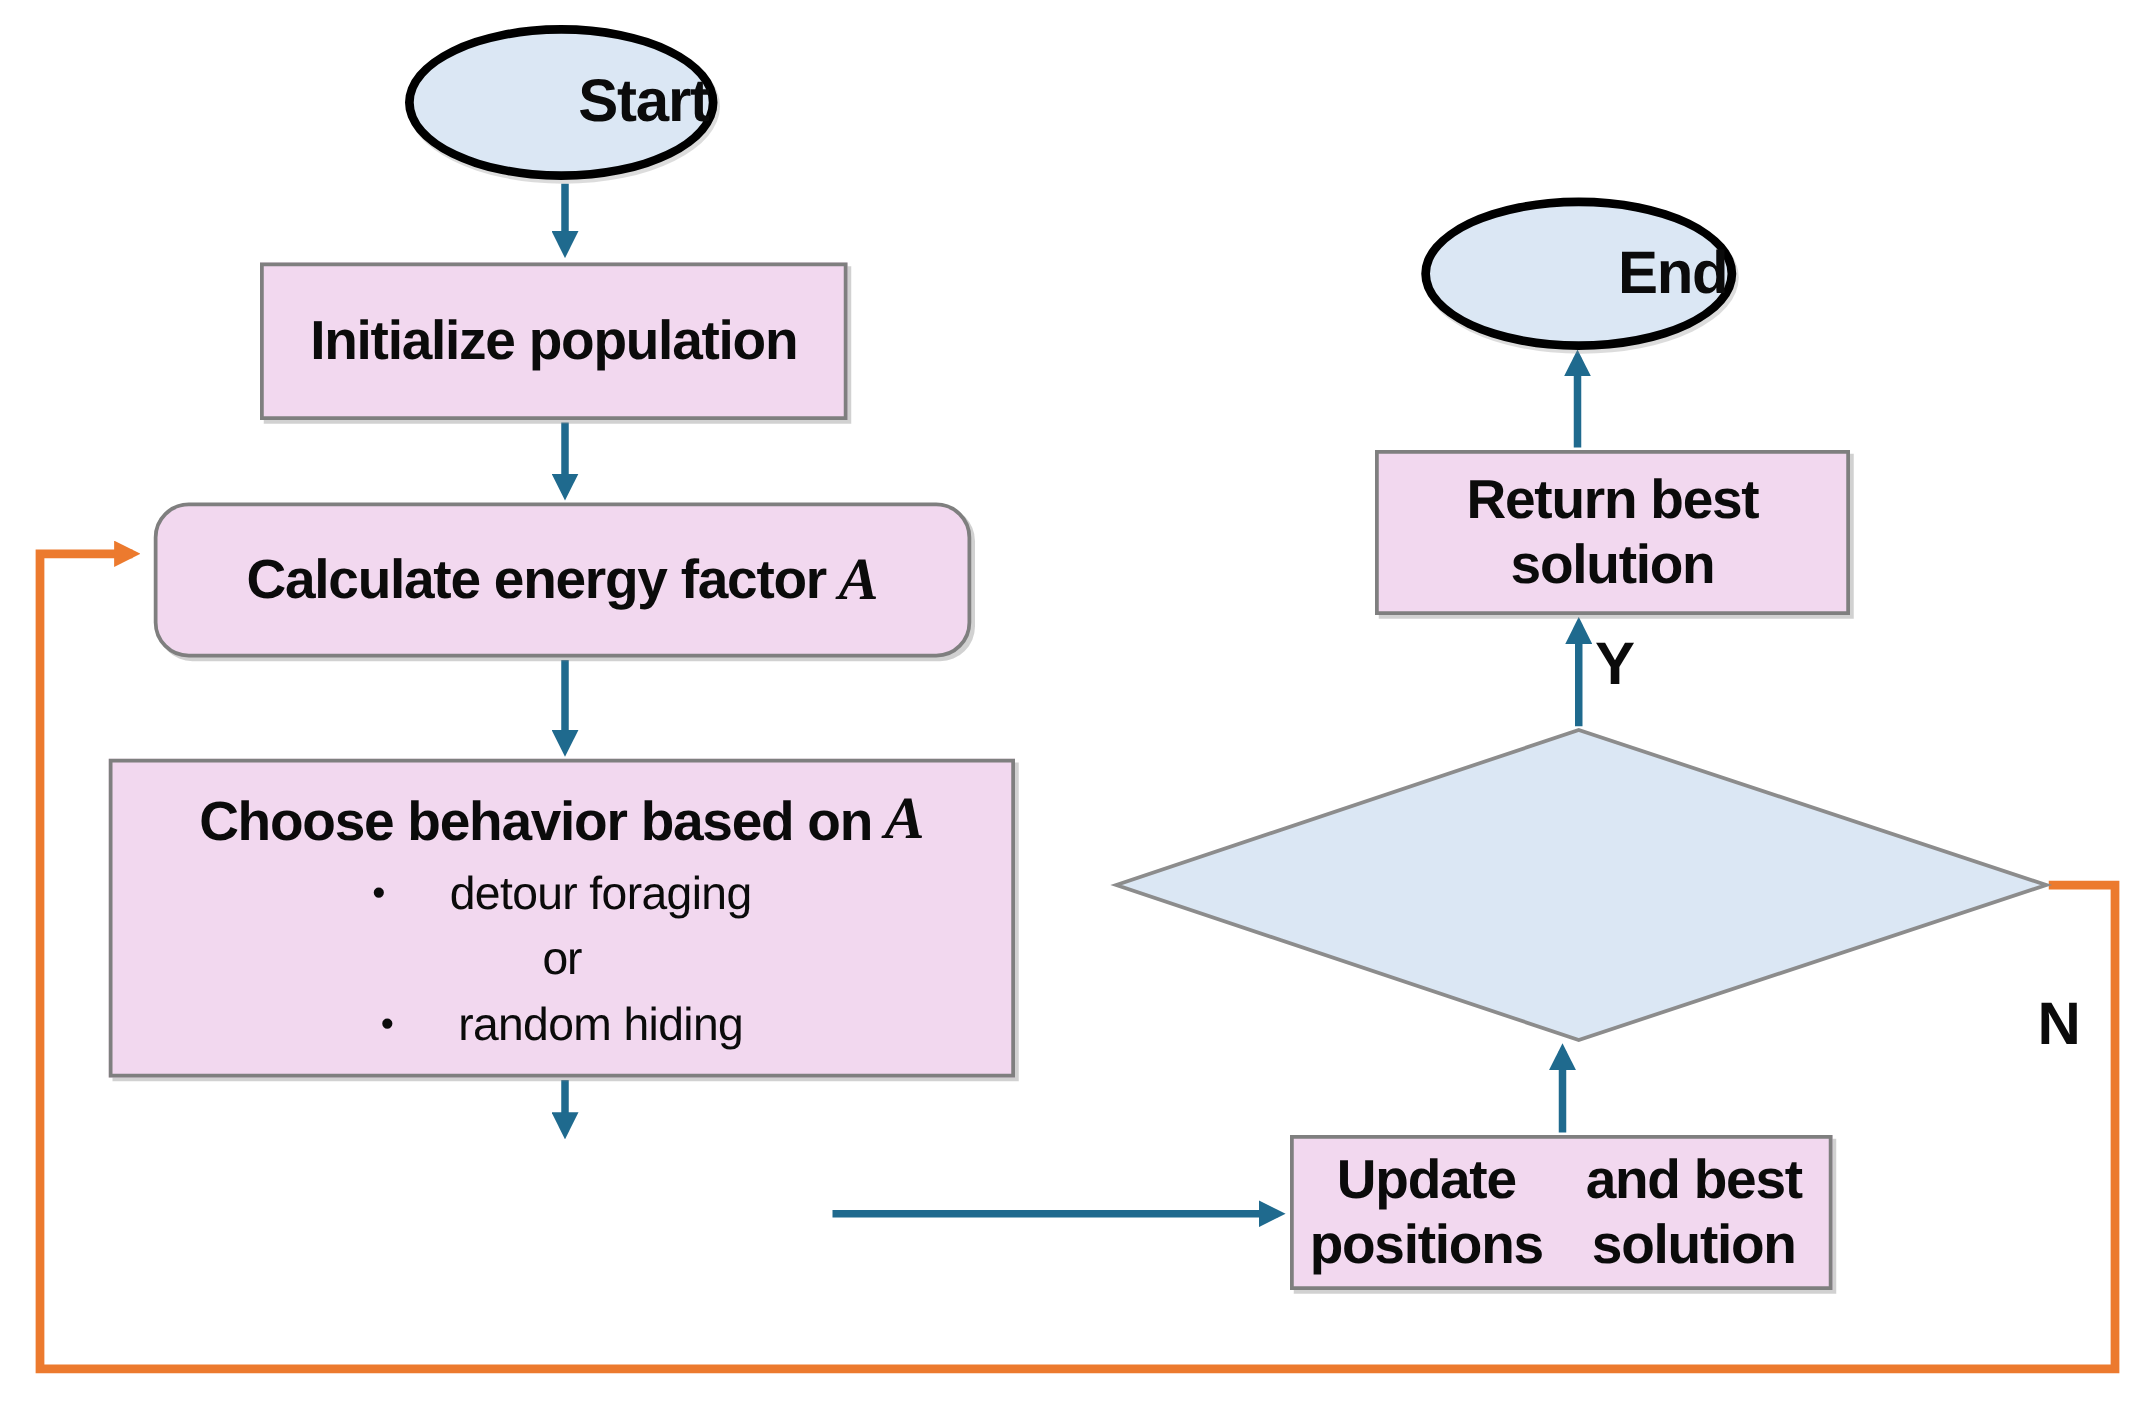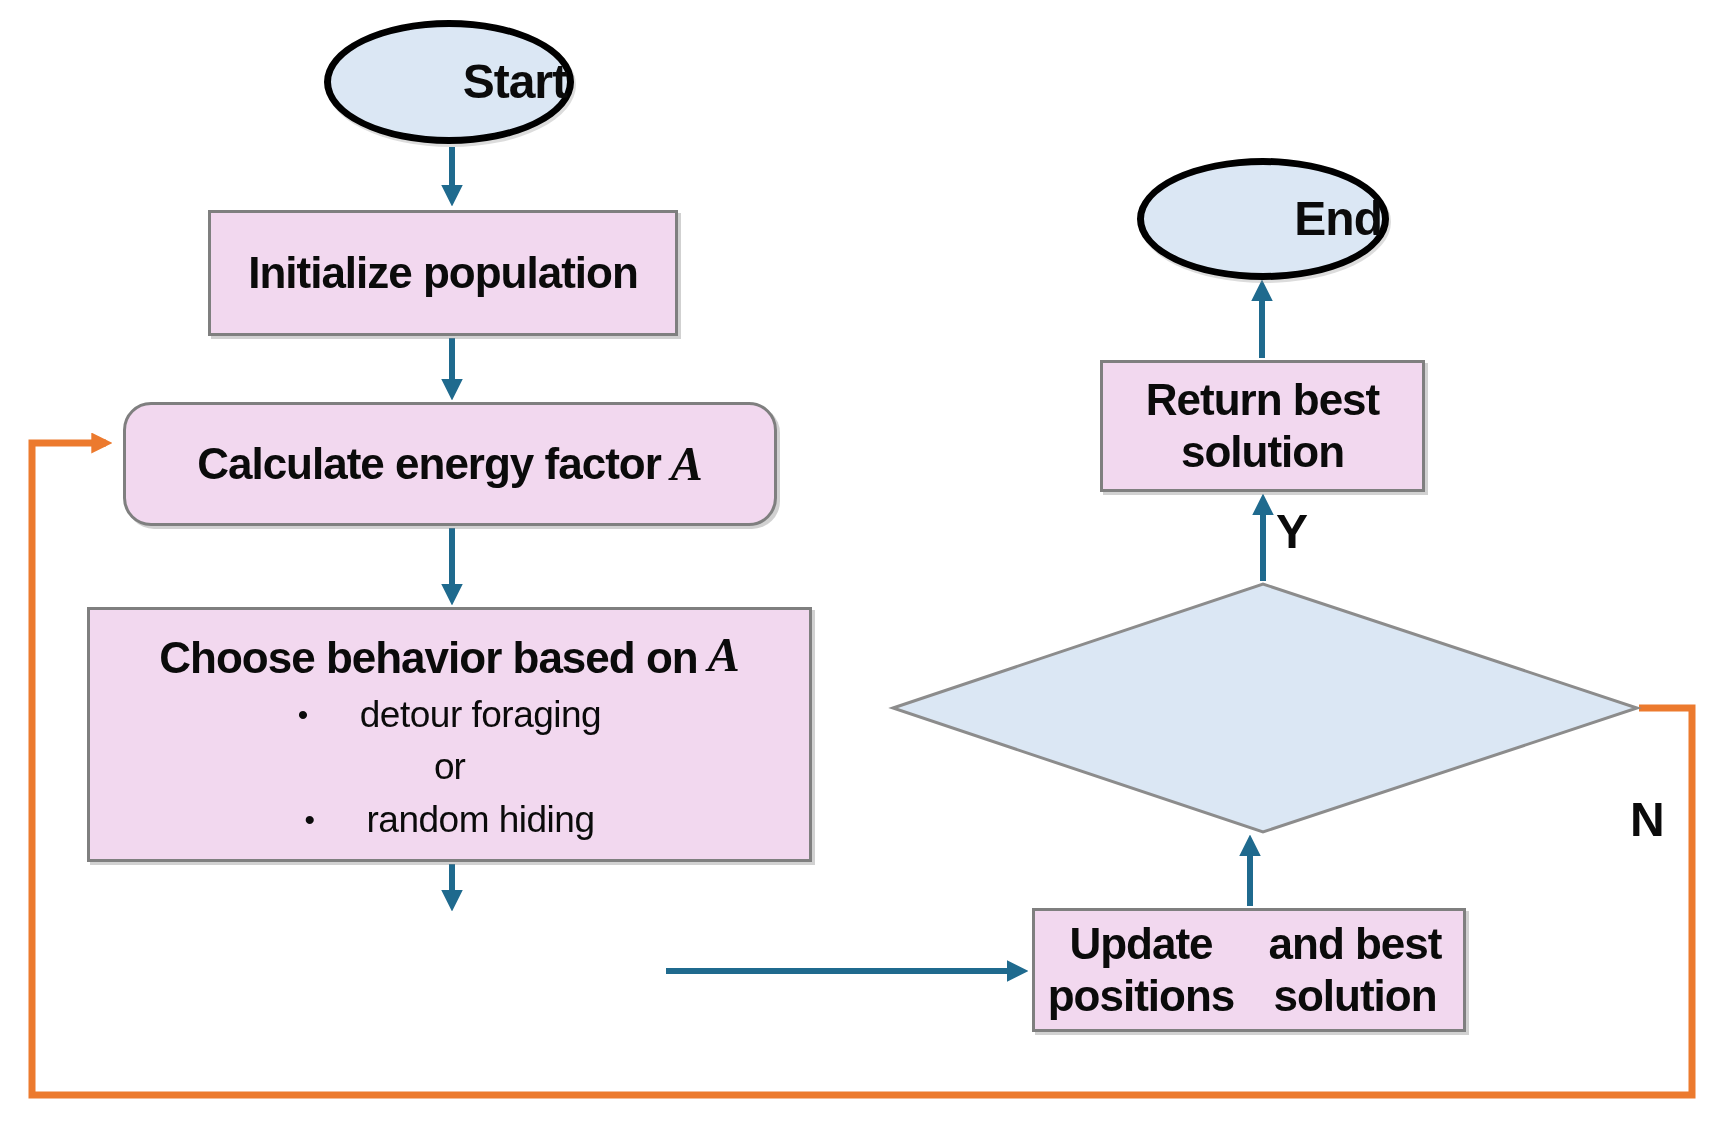--- a/index.html
+++ b/index.html
@@ -36,21 +36,21 @@
     font-size:48px;
     justify-content:flex-end;
   }
   .node-start{left:324px;top:20px;width:250px;height:124px;}
   .node-end{left:1137px;top:158px;width:252px;height:122px;}
   .node-init{left:168px;top:210px;width:470px;height:126px;margin-left:40px;}
   .node-calc{left:123px;top:402px;width:654px;height:124px;border-radius:28px;}
   .node-choose{left:87px;top:607px;width:725px;height:255px;flex-direction:column;gap:9px;}
   .node-eval{left:247px;top:913px;width:417px;height:118px;}
   .node-update{left:1032px;top:908px;width:434px;height:124px;flex-direction:row;}
-  .node-return{left:1100px;top:360px;width:325px;height:132px;flex-direction:column;}
+  .node-return{left:1100px;top:360px;width:380px;height:132px;flex-direction:column;}
 
   .decision-text{
     position:absolute;left:1013px;top:598px;width:500px;height:220px;
     display:flex;flex-direction:column;align-items:center;justify-content:center;
     font-size:44px;font-weight:bold;letter-spacing:-1px;line-height:1.25;text-align:center;
   }
   .math-var{
     font-family:"Liberation Serif","DejaVu Serif",serif;
     font-style:italic;font-weight:600;
     font-size:48px;letter-spacing:0;

